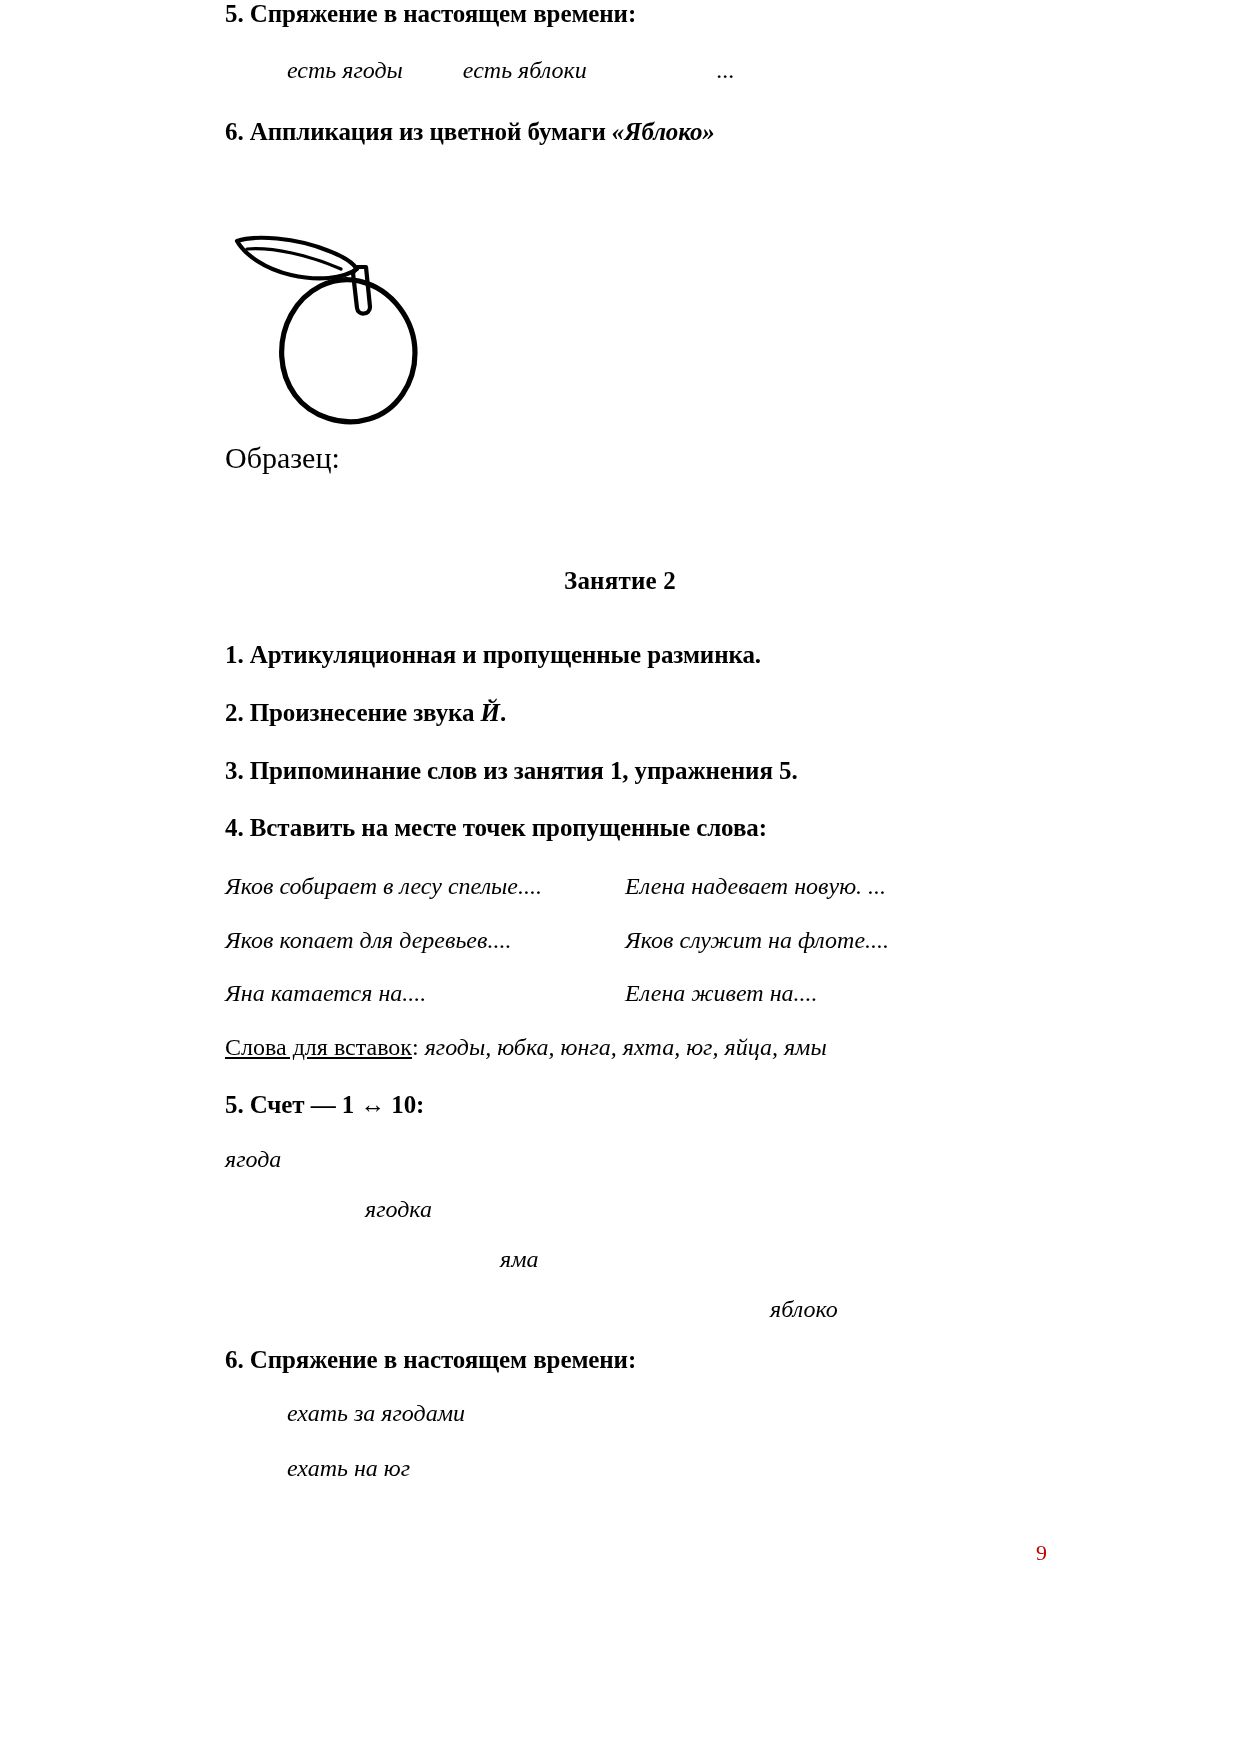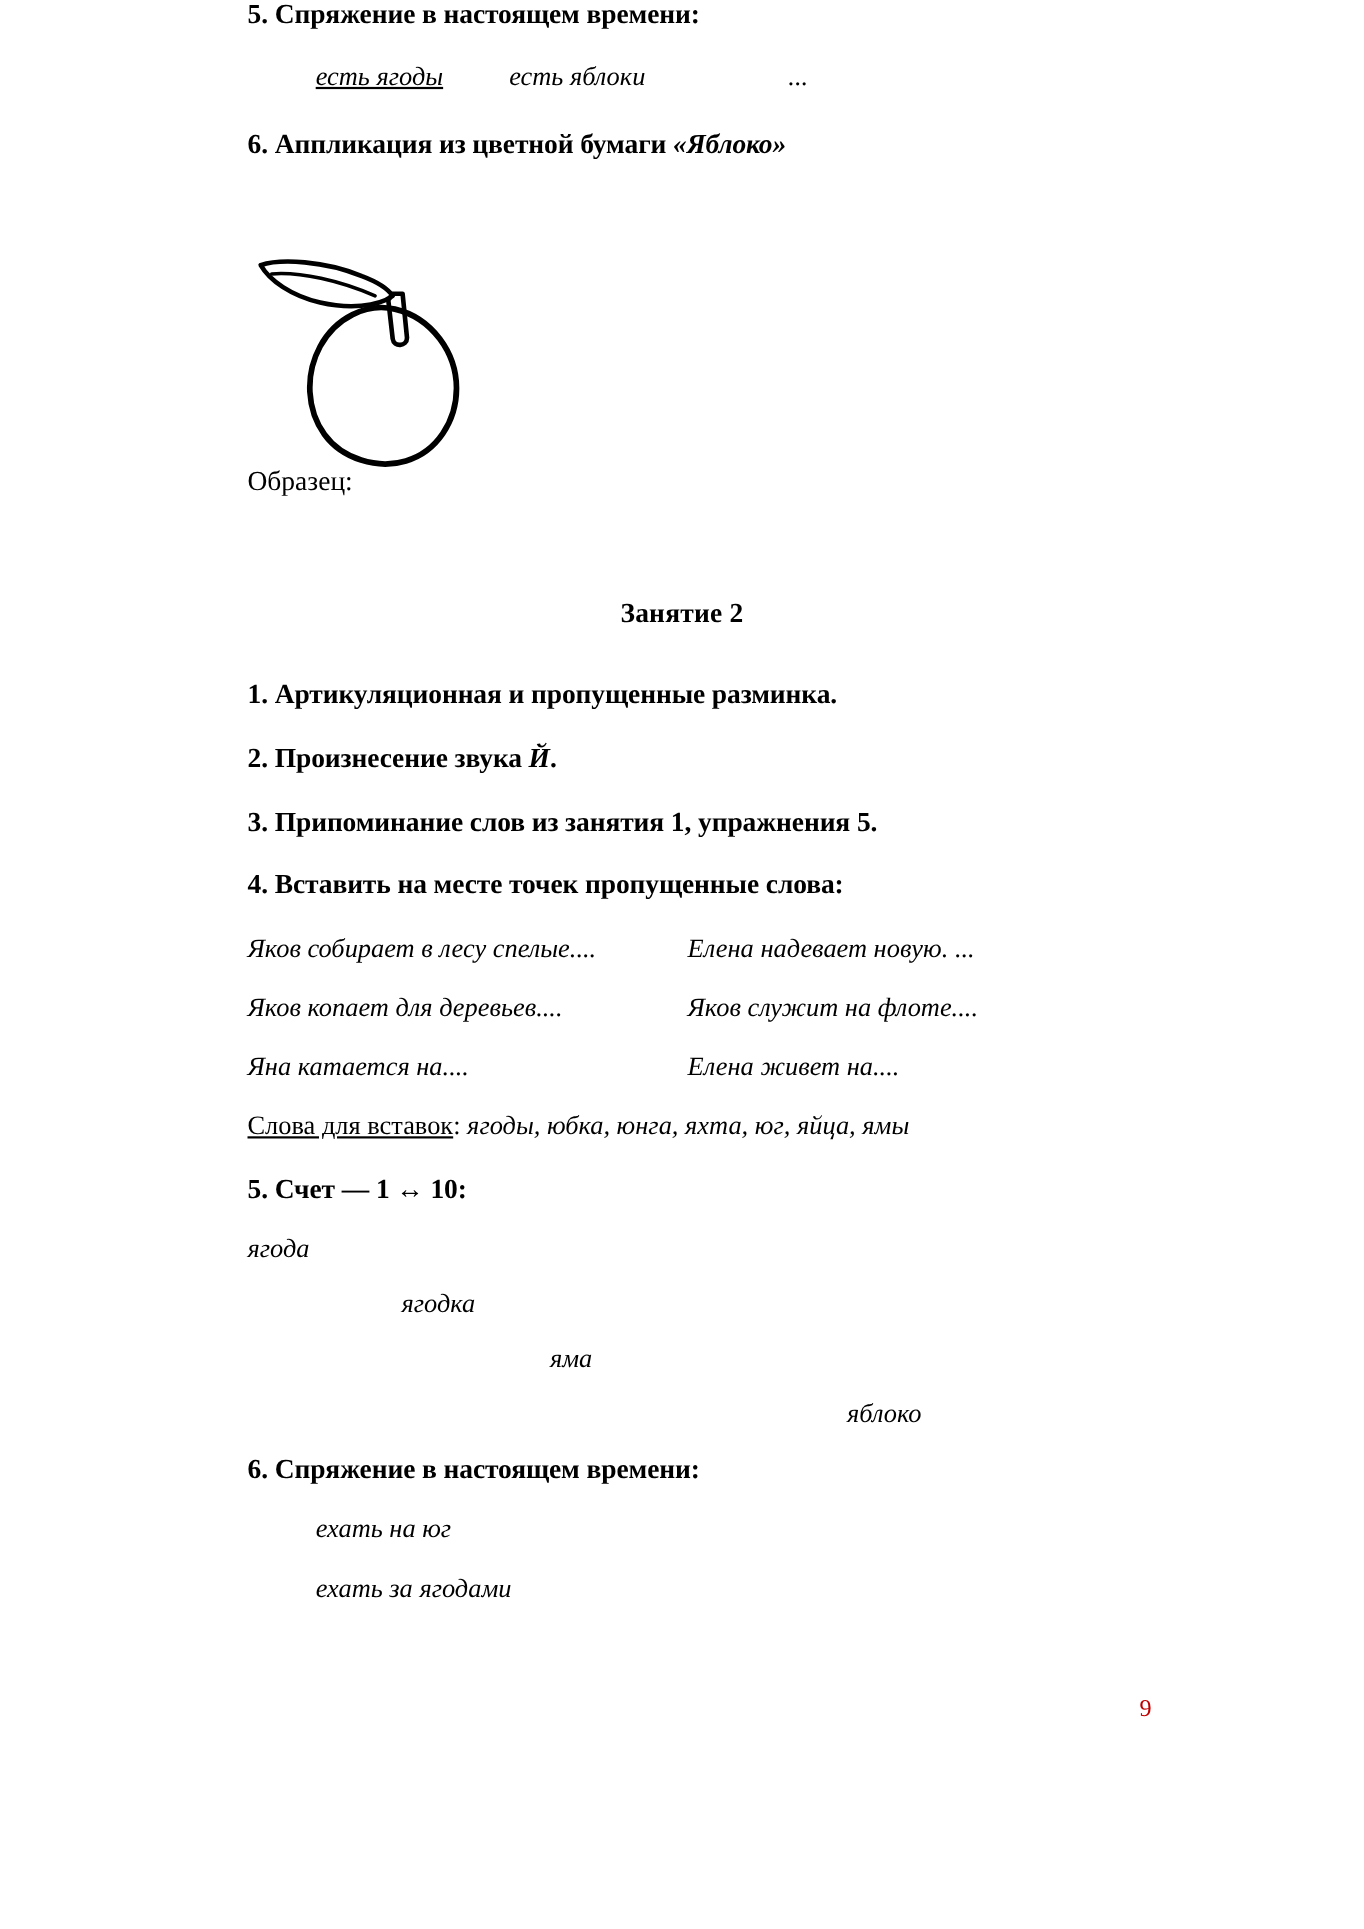--- a/index.html
+++ b/index.html
@@ -45,34 +45,34 @@
     font-size: 24px;
     line-height: 1.15;
     white-space: nowrap;
   }
 
   
   .conj-row {
     display: flex;
     margin-top: 28px;
   }
-  .conj-a { margin-left: 62px; text-decoration: underline; }
+  .conj-a { margin-left: 62px; }
   .conj-b { margin-left: 60px; }
   .conj-dots { margin-left: 130px; }
 
   .apple-wrap {
     position: relative;
     margin-top: 50px;
     height: 225px;
   }
   .apple-wrap svg { display: block; }
 
   .sample-label {
-    font-size: 25px;
-    margin-top: 2px;
+    font-size: 30px;
+    margin-top: 19px;
   }
 
   .lesson-title {
     text-align: center;
     font-weight: bold;
     font-size: 25px;
     margin-top: 92px;
     letter-spacing: 0.2px;
   }
 
@@ -236,20 +236,20 @@
       <div class="s2">яма</div>
       <div class="s4">яблоко</div>
     </div>
 
     <div class="num-item" style="margin-top:6px;">
       <span>6.</span>
       <span>Спряжение в настоящем времени:</span>
     </div>
 
     <div class="verb-list">
+      <div>ехать за ягодами</div>
       <div>ехать на юг</div>
-      <div>ехать за ягодами</div>
     </div>
 
   </div>
 
   <div class="page-number" style="color: rgb(192, 0, 0);">9</div>
 </div>
 
 </body></html>

